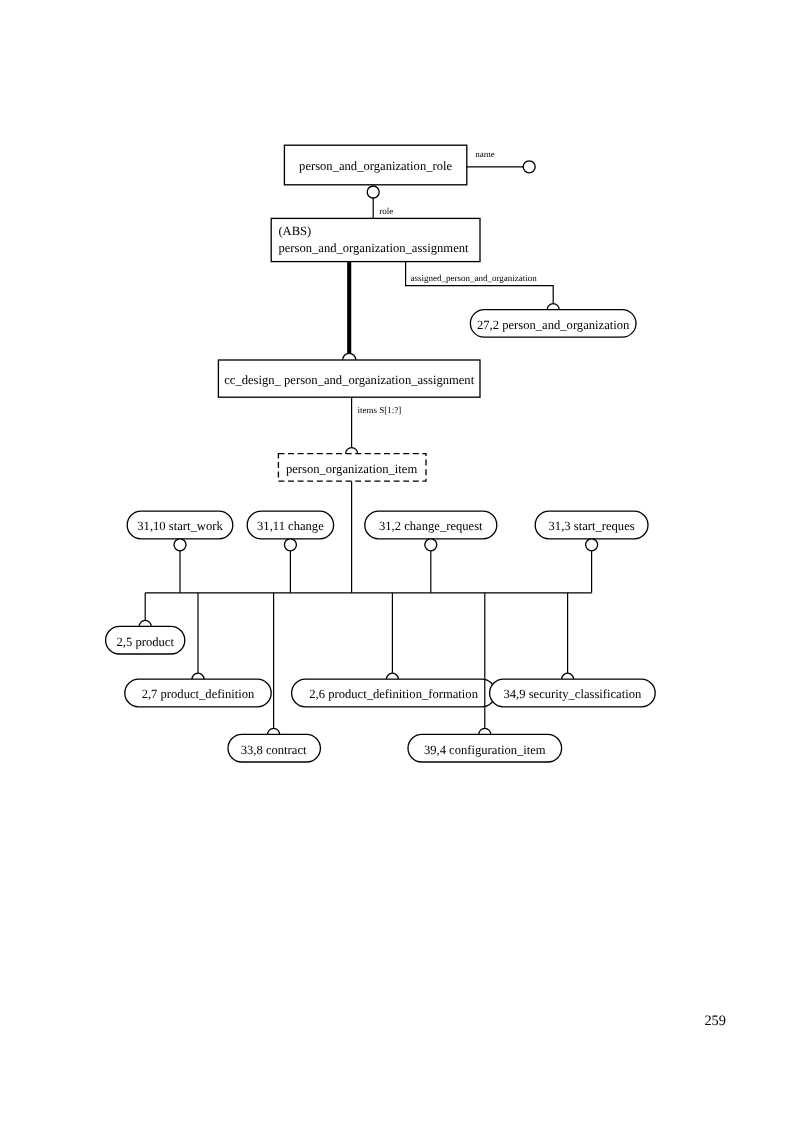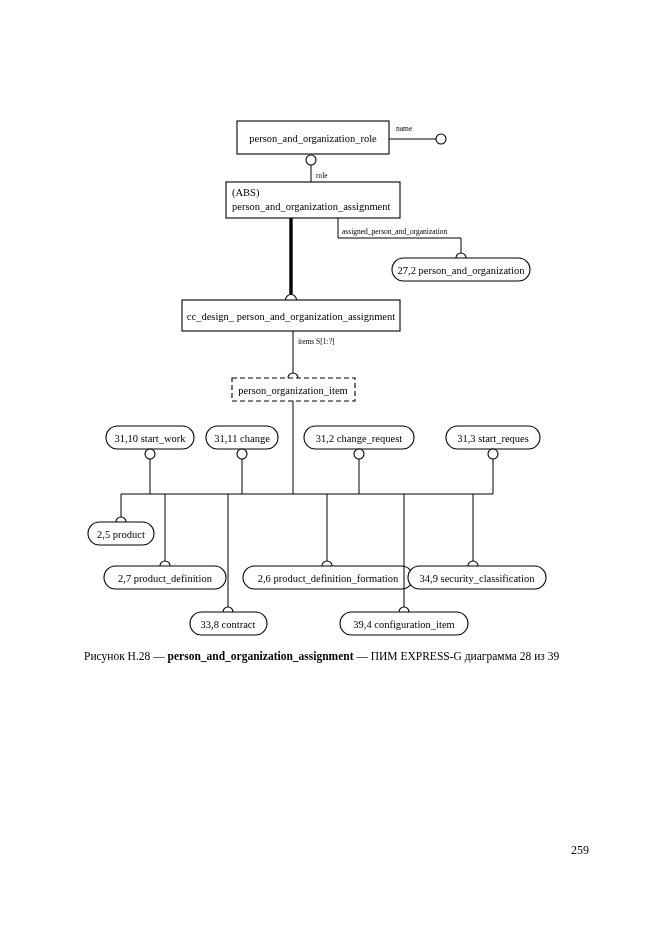--- a/index.html
+++ b/index.html
@@ -32,21 +32,21 @@
     position: absolute;
     left: 84px;
     top: 650px;
     font-family: "Liberation Serif", "DejaVu Serif", serif;
     font-size: 11.5px;
     white-space: nowrap;
   }
   .caption b { font-weight: bold; }
   .pageno {
     position: absolute;
-    right: 72px;
+    right: 56px;
     top: 843px;
     font-family: "Liberation Serif", "DejaVu Serif", serif;
     font-size: 12px;
   }
   #diagram {
     position: absolute;
     left: 0;
     top: 0;
     width: 661px;
     height: 700px;
@@ -247,19 +247,16 @@
         <circle class="circ" cx="473" cy="566" r="5"></circle>
       </g>
       <g>
         <rect class="round-rect" x="408" y="566" width="138" height="23" rx="11.5" ry="11.5"></rect>
         <text class="ent-label" x="477" y="582" text-anchor="middle">34,9 security_classification</text>
       </g>
 
     </svg>
   </div>
 
-  <div class="caption">
-    <span>Рисунок Н.28 — </span><b>person_and_organization_assignment</b><span> — ПИМ EXPRESS-G диаграмма 28 из 39</span>
-  </div>
 
   <div class="pageno">259</div>
 
 </div>
 
 </body></html>

